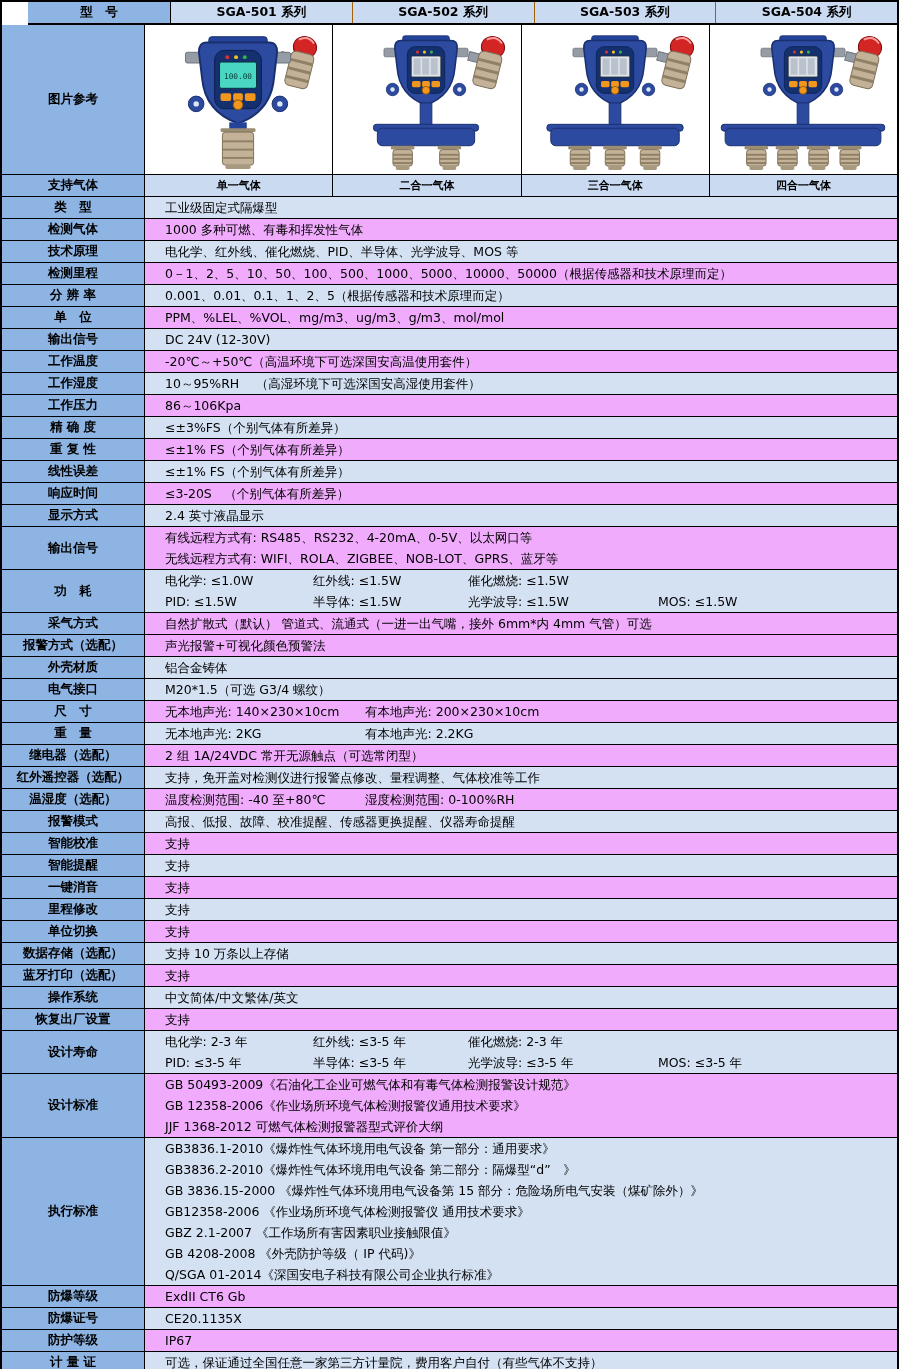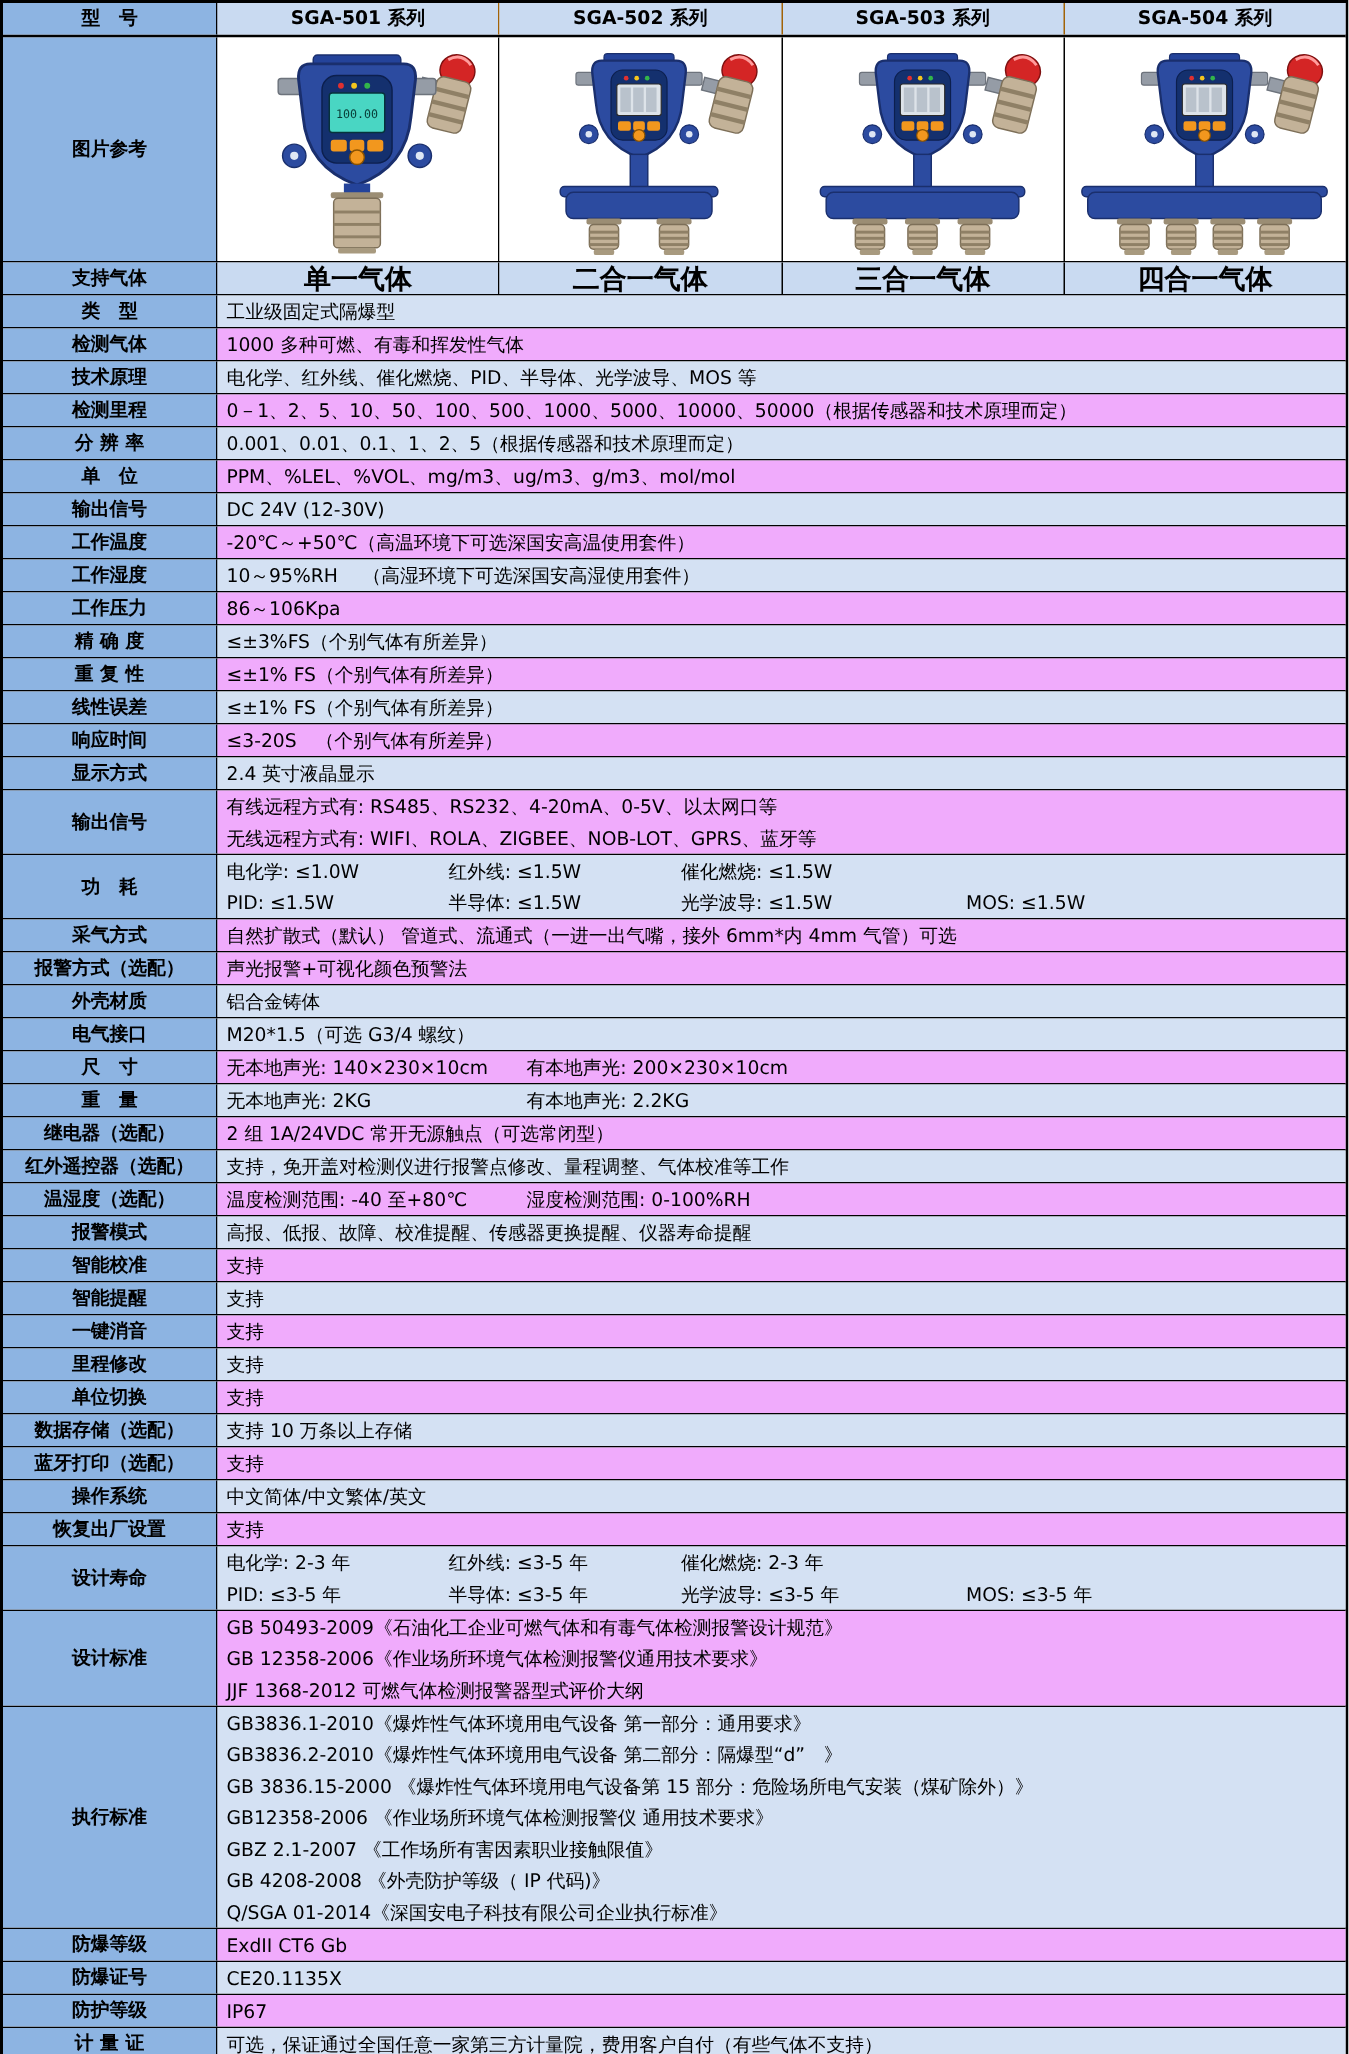--- a/index.html
+++ b/index.html
@@ -5,33 +5,33 @@
   html,body{margin:0;padding:0;background:#fff;}
   body{font-family:"DejaVu Sans","Liberation Sans",sans-serif;color:#000;}
   .spec-table{width:899px;box-sizing:border-box;border:2px solid #000;background:#fff;}
   .row{display:flex;border-bottom:1px solid #000;}
   .row:last-child{border-bottom:none;}
   
   .lcell{flex:0 0 143px;width:143px;box-sizing:border-box;background:#8db4e2;
          border-right:1px solid #000;display:flex;align-items:center;justify-content:center;
          font-weight:bold;font-size:12.5px;text-align:center;padding:0 2px;line-height:1.15;}
   
-  .mrow{height:21px;border-bottom:2px solid #000;}
+  .mrow{height:21px;border-bottom:2px solid #000;margin-left:26px;}
   .mcell{flex:1;box-sizing:border-box;background:#c9daf1;border-right:1px solid #a16207;
          display:flex;align-items:center;justify-content:center;font-weight:bold;font-size:12.5px;}
   .mcell:last-child,.icell:last-child,.gcell:last-child{border-right:none;}
   .irow{height:149px;}
   .icell{flex:1;box-sizing:border-box;background:#ffffff;border-right:1px solid #000;
          display:flex;align-items:center;justify-content:center;overflow:hidden;}
   .grow{height:21px;}
   .gcell{flex:1;box-sizing:border-box;background:#c9daf1;border-right:1px solid #000;
-         display:flex;align-items:center;justify-content:center;font-weight:bold;font-size:18px;}
+         display:flex;align-items:center;justify-content:center;font-weight:bold;font-size:11px;}
   
   .srow .ccell{flex:1;box-sizing:border-box;background:#d4e1f3;font-size:12.5px;
-               display:flex;flex-direction:column;justify-content:center;padding-left:6px;overflow:hidden;}
+               display:flex;flex-direction:column;justify-content:center;padding-left:20px;overflow:hidden;}
   .srow.alt .ccell{background:#f0abfc;}
   .line{height:21px;line-height:21px;white-space:nowrap;}
   .grid4{display:grid;grid-template-columns:148px 155px 190px 1fr;height:21px;line-height:21px;white-space:nowrap;}
   .cols2{display:grid;grid-template-columns:200px 1fr;height:21px;line-height:21px;white-space:nowrap;}
   svg{display:block;}
 </style>
 </head>
 <body>
 
 <div class="spec-table" id="spec-table">

